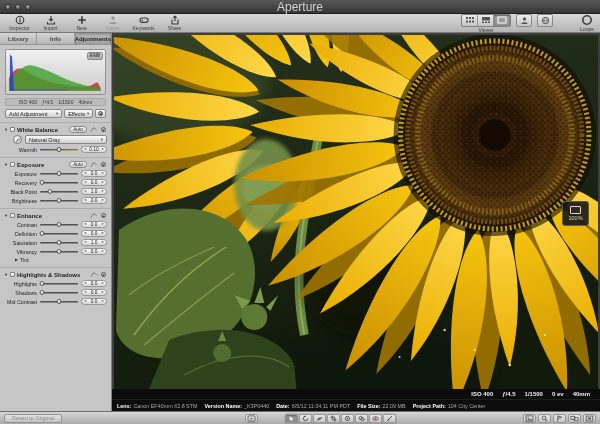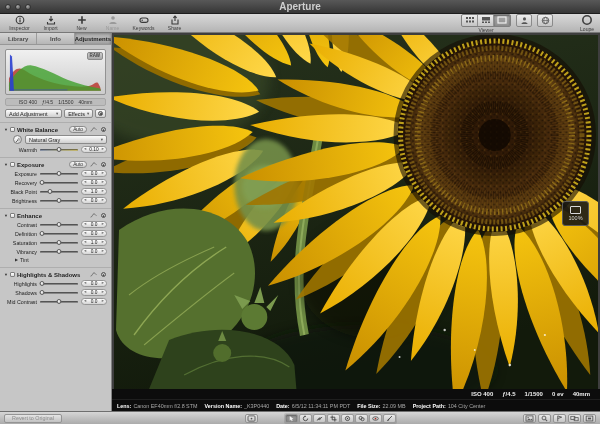--- a/index.html
+++ b/index.html
@@ -5,21 +5,21 @@
   * { box-sizing: border-box; margin: 0; padding: 0; }
   html,body { width:600px; height:424px; overflow:hidden; background:#000; }
   body { font-family:"Liberation Sans", sans-serif; -webkit-user-select:none; }
   .window { position:relative; width:600px; height:424px; background:#c6c6c6; overflow:hidden; }
 
   
   .titlebar { height:14px; background:linear-gradient(#585858,#363636); border-bottom:1px solid #1d1d1d;
     display:flex; align-items:center; justify-content:center; position:relative; }
   .traffic { position:absolute; left:5px; top:4px; display:flex; gap:4px; }
   .dot { width:6px; height:6px; border-radius:50%; background:radial-gradient(circle at 35% 30%, #aaa, #555); border:1px solid #333; }
-  .win-title { font-size:10px; color:#cfcfcf; line-height:1;font-weight:bold; }
+  .win-title { font-size:12px; color:#cfcfcf; line-height:1; }
 
   
   .toolbar { height:19px; background:linear-gradient(#d9d9d9,#b4b4b4); border-bottom:1px solid #787878;
     display:flex; align-items:center; padding:0 6px; }
   .tgroup { display:flex; gap:4px; }
   .tbtn { width:27px; display:flex; flex-direction:column; align-items:center; justify-content:center; gap:1px; }
   .tbtn svg { height:10px; width:12px; }
   .tlbl { font-size:5px; color:#3c3c3c; line-height:1; white-space:nowrap; }
   .tlbl.disabled { color:#9a9a9a; }
   .tb-right { margin-left:auto; display:flex; align-items:flex-start; gap:5px; }

